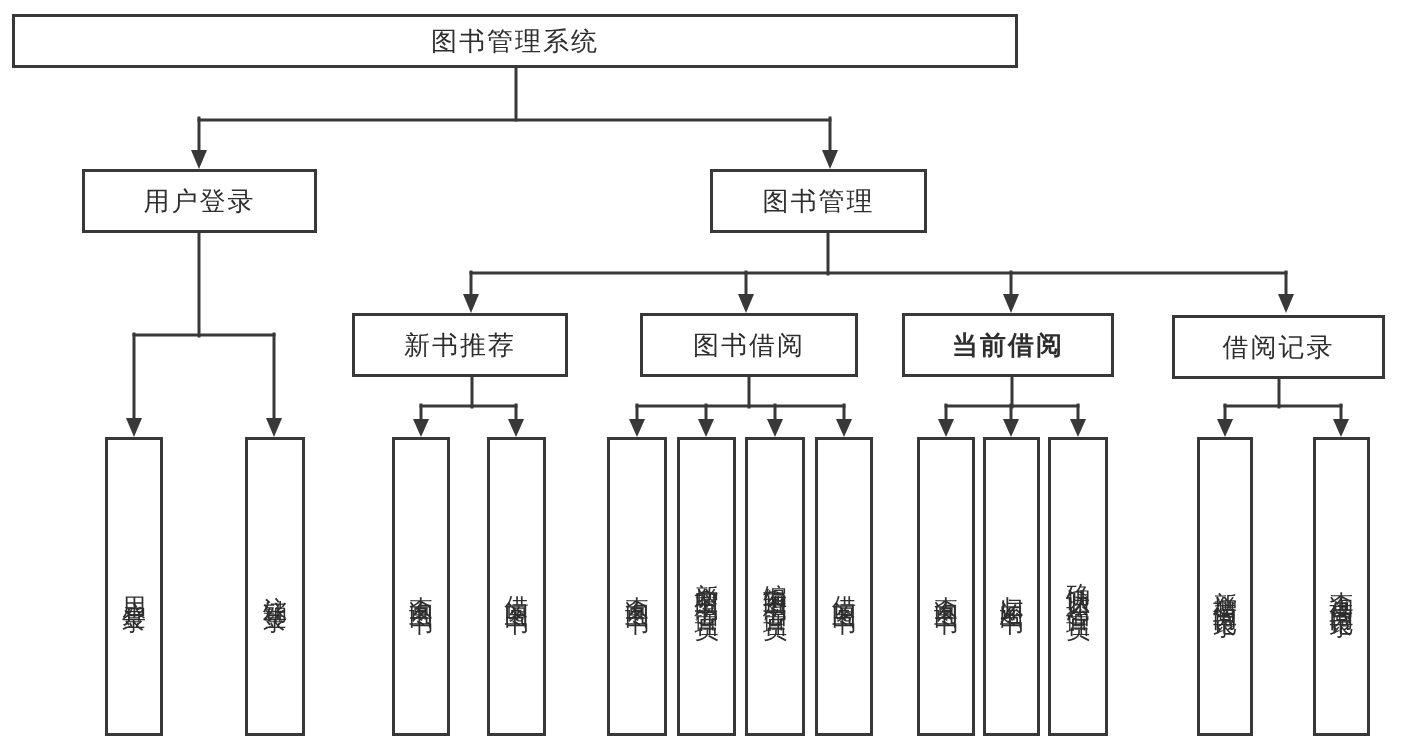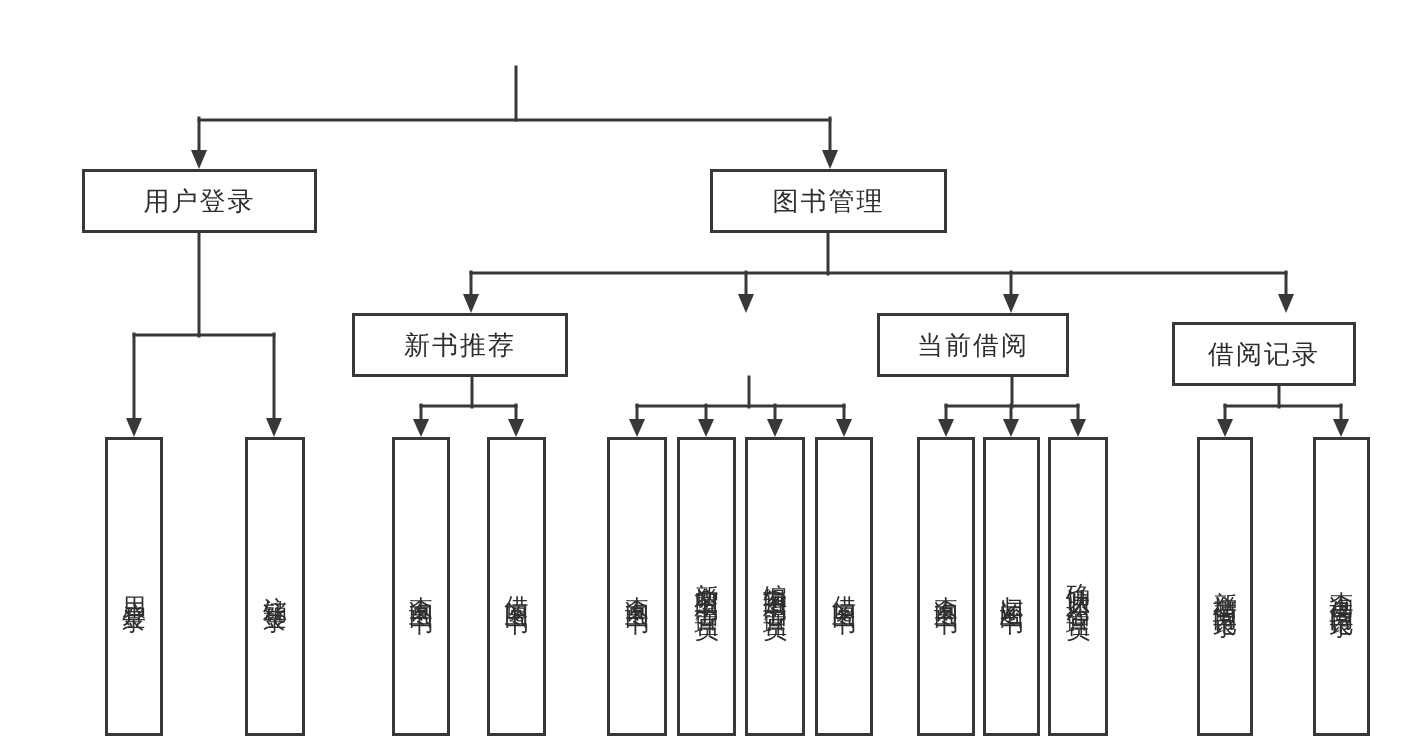--- a/index.html
+++ b/index.html
@@ -24,25 +24,25 @@
     color:var(--ink);font-size:26px;letter-spacing:2px;white-space:nowrap;
   }
   .leaf .v-label{
     writing-mode:vertical-rl;text-orientation:mixed;
     color:var(--ink);font-size:24px;letter-spacing:5px;line-height:1;
     white-space:nowrap;
   }
   
   .root-node{left:12px;top:14px;width:1006px;height:54px;}
   .b-user-login{left:82px;top:169px;width:235px;height:64px;}
-  .b-book-mgmt{left:710px;top:169px;width:237px;height:64px;font-family:Liberation Mono, monospace;}
+  .b-book-mgmt{left:710px;top:169px;width:217px;height:64px;font-family:Liberation Mono, monospace;}
   .s-new-book{left:352px;top:313px;width:216px;height:64px;}
   .s-borrow{left:640px;top:313px;width:218px;height:64px;}
-  .s-current{left:877px;top:313px;width:192px;height:64px;}
-  .s-records{left:1172px;top:322px;width:184px;height:64px;}
+  .s-current{left:902px;top:313px;width:212px;height:64px;font-weight:bold;}
+  .s-records{left:1172px;top:315px;width:213px;height:64px;}
   .leaf{top:437px;height:299px;}
   .leaf-0{left:105px;width:58px;}
   .leaf-1{left:245px;width:60px;}
   .leaf-2{left:392px;width:58px;}
   .leaf-3{left:487px;width:59px;}
   .leaf-4{left:607px;width:60px;}
   .leaf-5{left:677px;width:59px;}
   .leaf-6{left:745px;width:60px;}
   .leaf-7{left:815px;width:58px;}
   .leaf-8{left:917px;width:58px;}
@@ -126,31 +126,37 @@
 
       <polygon points="938,419 954,419 946,437"></polygon>
       <polygon points="1003,419 1019,419 1011,437"></polygon>
       <polygon points="1070,419 1086,419 1078,437"></polygon>
 
       <polygon points="1217,419 1233,419 1225,437"></polygon>
       <polygon points="1333,419 1349,419 1341,437"></polygon>
     </g>
   </svg>
 
+  <div class="node root-node">
+    <span class="h-label">图书管理系统</span>
+  </div>
 
   <div class="node b-user-login">
     <span class="h-label">用户登录</span>
   </div>
   <div class="node b-book-mgmt">
     <span class="h-label">图书管理</span>
   </div>
 
   <div class="node s-new-book">
     <span class="h-label">新书推荐</span>
   </div>
+  <div class="node s-borrow">
+    <span class="h-label">图书借阅</span>
+  </div>
   <div class="node s-current">
     <span class="h-label">当前借阅</span>
   </div>
   <div class="node s-records">
     <span class="h-label">借阅记录</span>
   </div>
 
   <div class="node leaf leaf-0">
     <span class="v-label">用户登录</span>
   </div>

